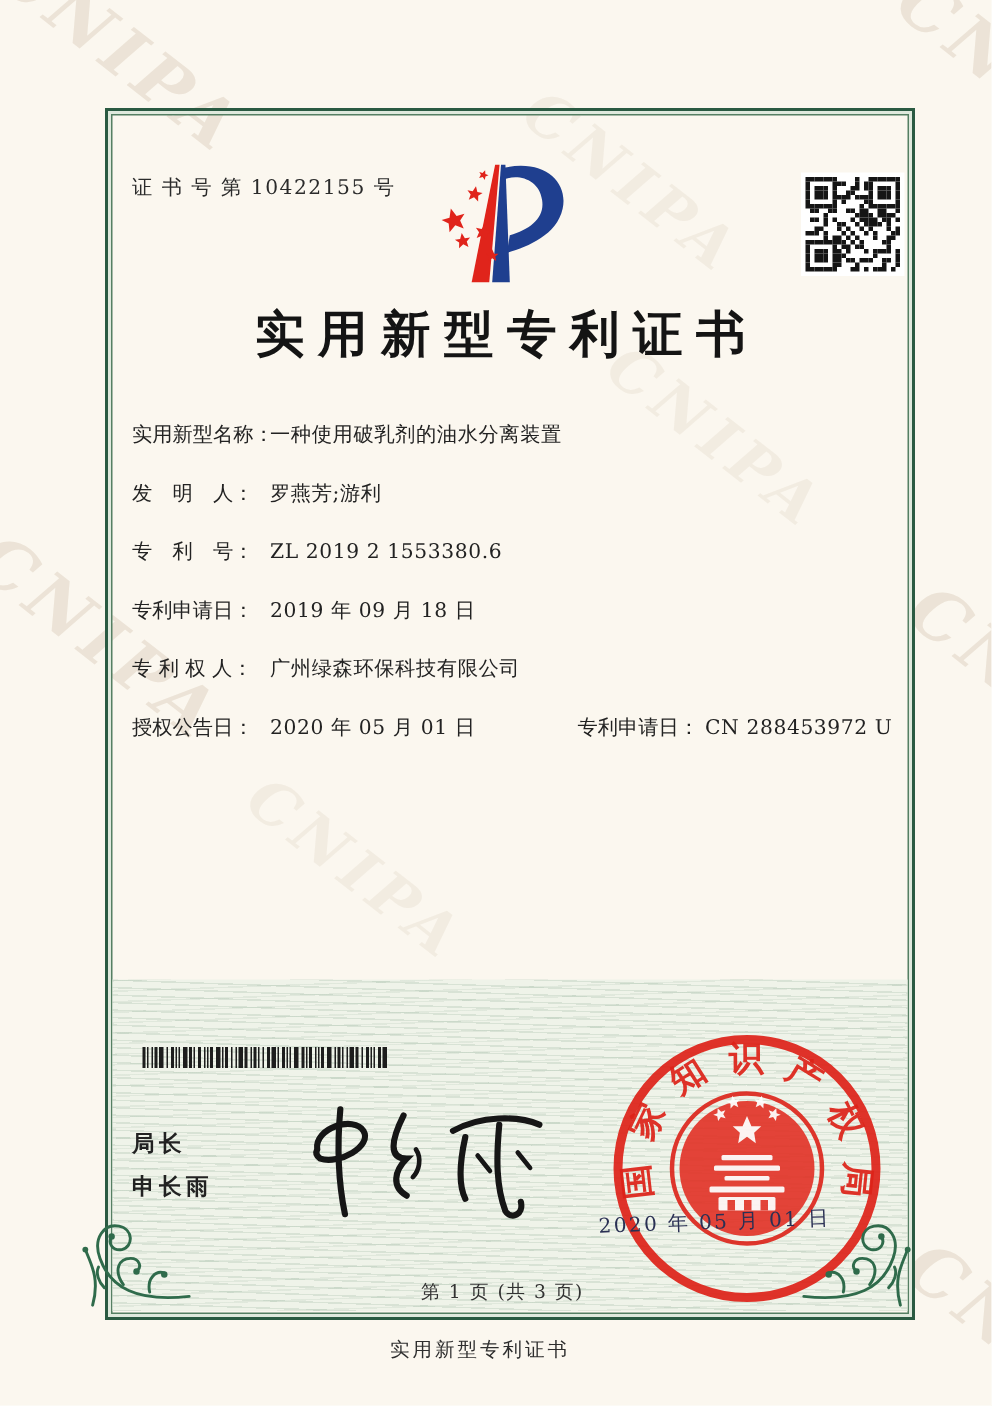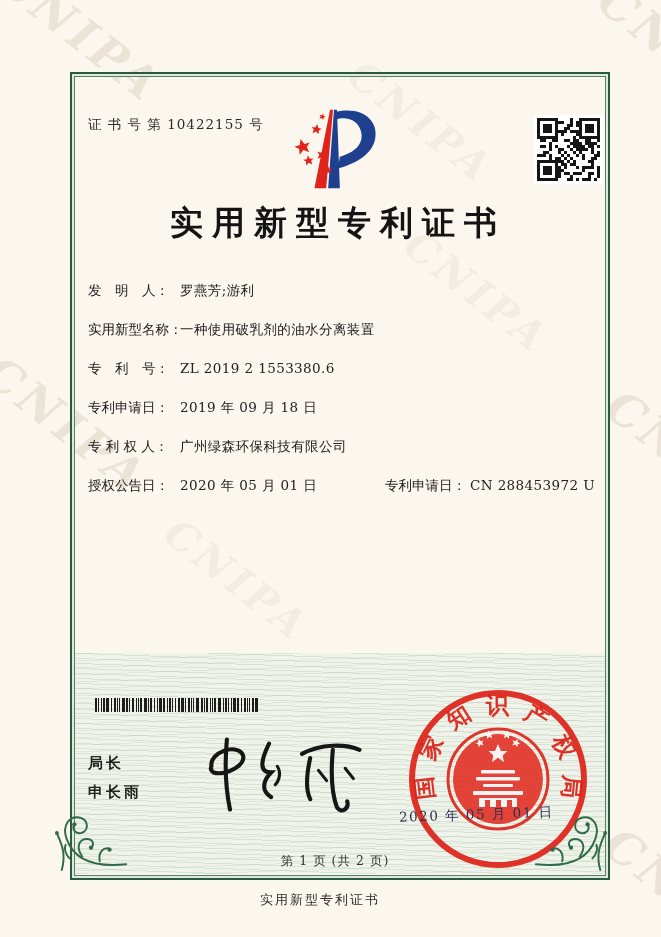--- a/index.html
+++ b/index.html
@@ -363,24 +363,24 @@
       <i style="grid-area:21/16"></i>
       <i style="grid-area:21/17"></i>
       <i style="grid-area:21/18"></i>
       <i style="grid-area:21/20"></i>
     </div>
 
   <div class="title">实用新型专利证书</div>
 
   <div class="fields">
     <div class="row">
+      <span class="lbl">实用新型名称：</span><span class="val">一种使用破乳剂的油水分离装置</span>
+    </div>
+    <div class="row">
       <span class="lbl">发　明　人：</span><span class="val">罗燕芳;游利</span>
-    </div>
-    <div class="row">
-      <span class="lbl">实用新型名称：</span><span class="val">一种使用破乳剂的油水分离装置</span>
     </div>
     <div class="row">
       <span class="lbl">专　利　号：</span><span class="val">ZL 2019 2 1553380.6</span>
     </div>
     <div class="row">
       <span class="lbl">专利申请日：</span><span class="val">2019 年 09 月 18 日</span>
     </div>
     <div class="row">
       <span class="lbl">专 利 权 人：</span><span class="val">广州绿森环保科技有限公司</span>
     </div>
@@ -495,16 +495,16 @@
       </g>
       <g fill="#e23125">
         <rect x="82" y="116" width="5" height="7"></rect>
           <rect x="93" y="116" width="5" height="7"></rect>
           <rect x="104" y="116" width="5" height="7"></rect>
       </g>
     </g>
   </svg>
   <div class="seal-date">2020 年 05 月 01 日</div>
 
-  <div class="page-info">第 1 页 (共 2 页)</div>
+  <div class="page-info">第 1 页 (共 3 页)</div>
   <div class="cont-note">实用新型专利证书</div>
 
 </div>
 
 </body></html>

